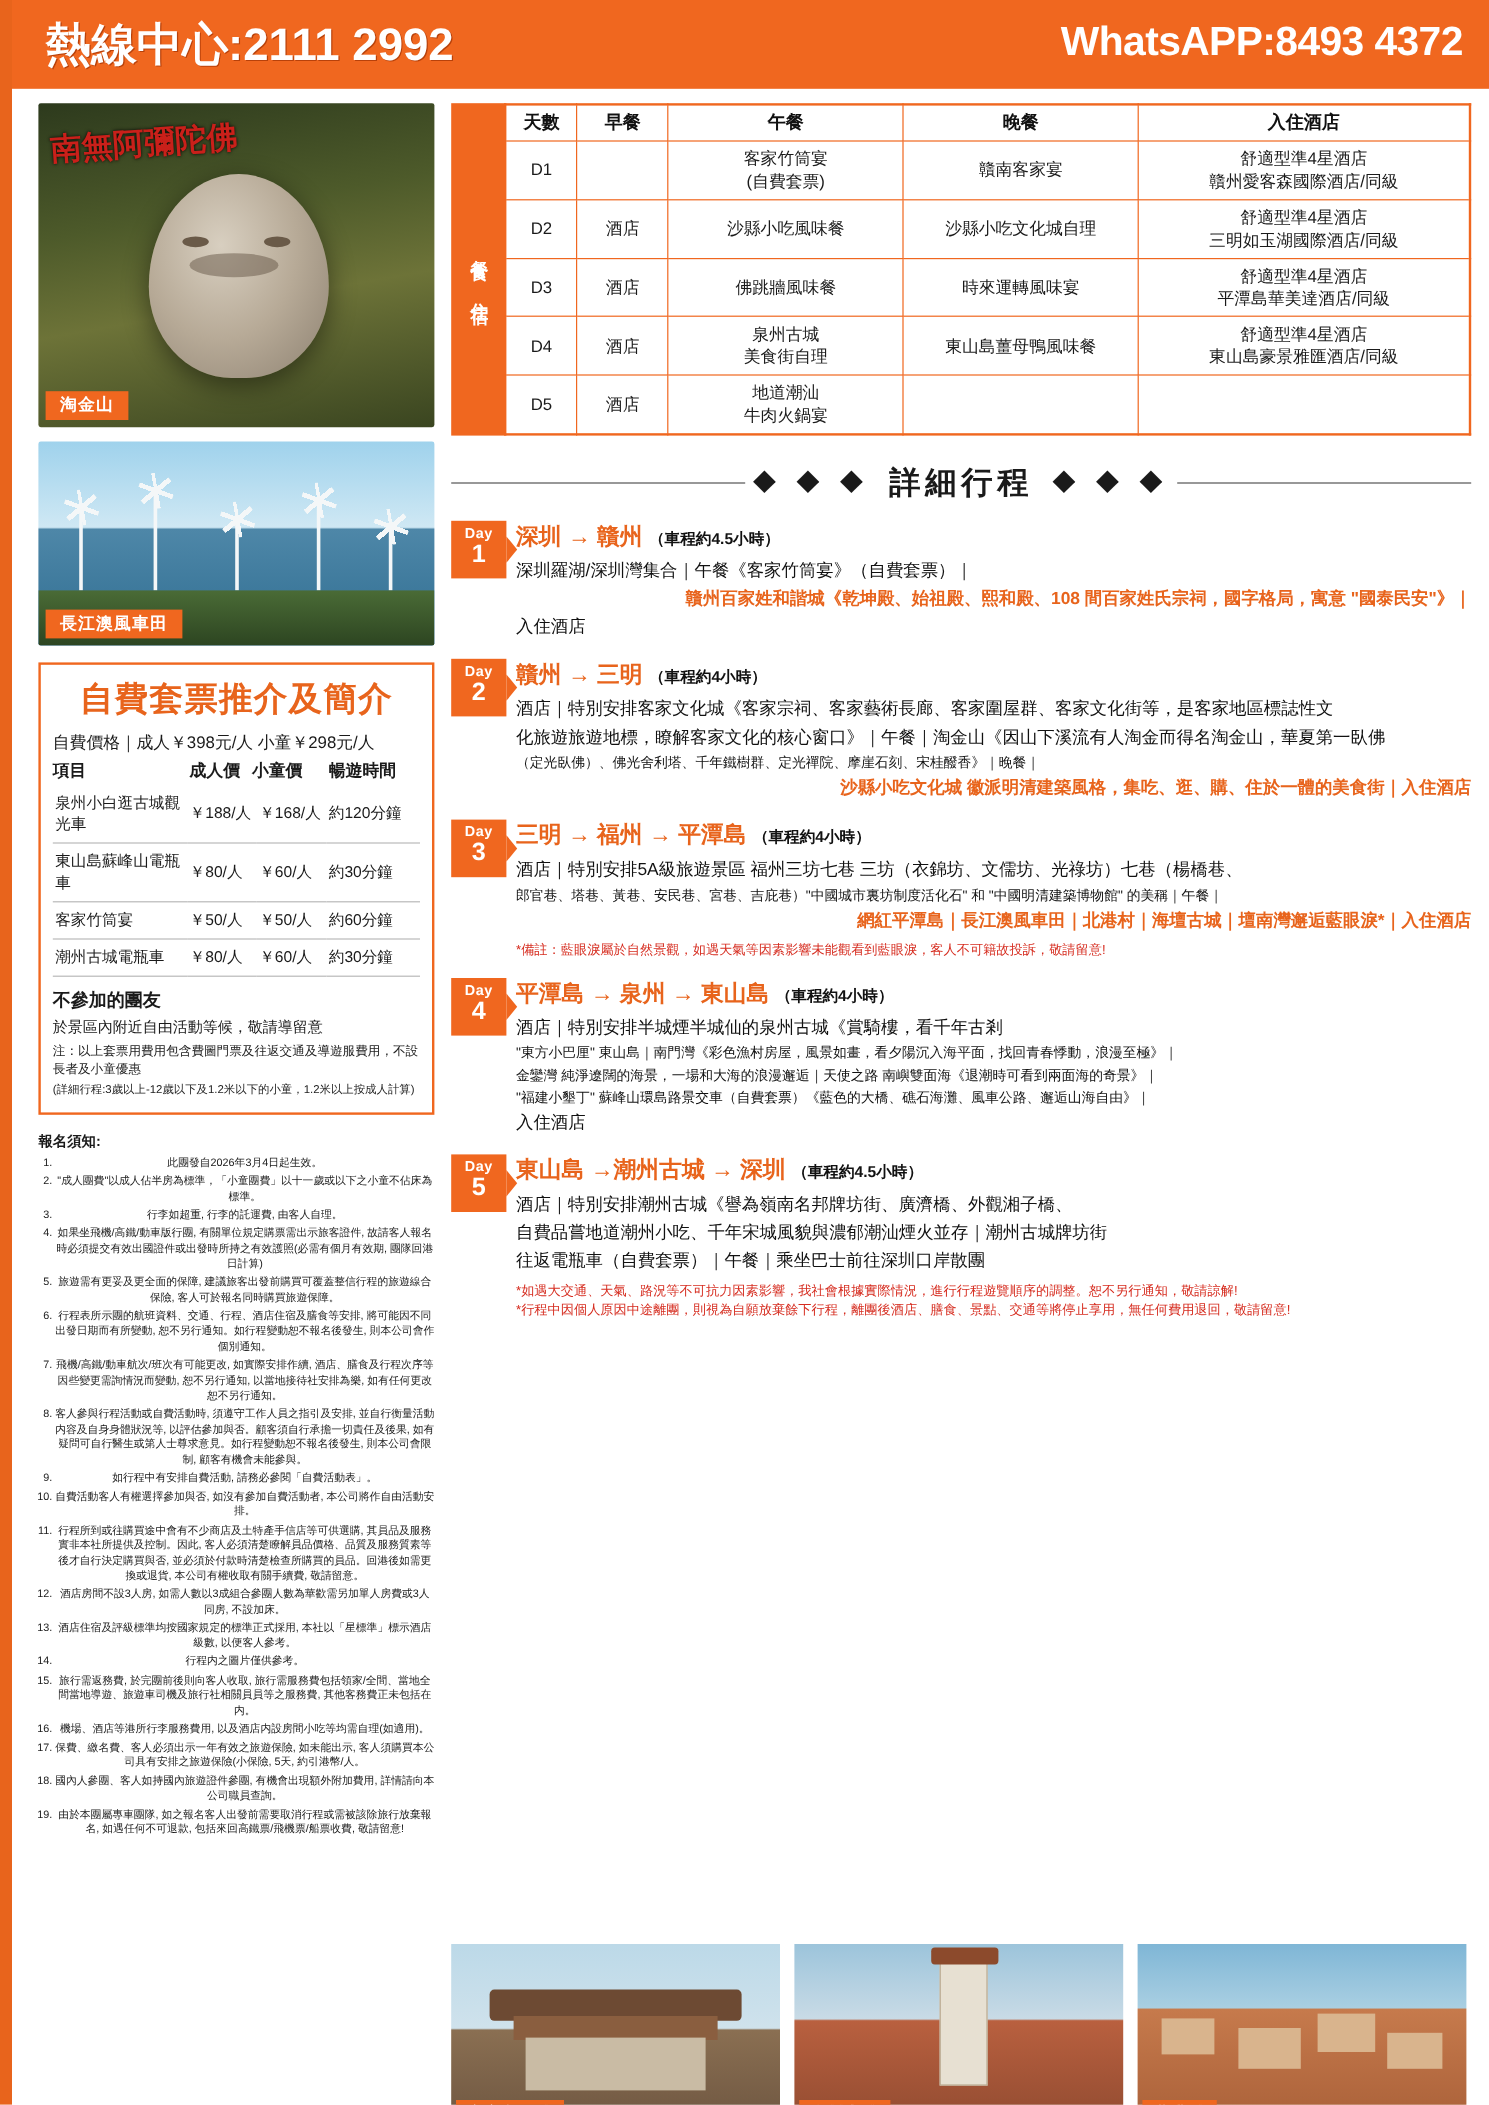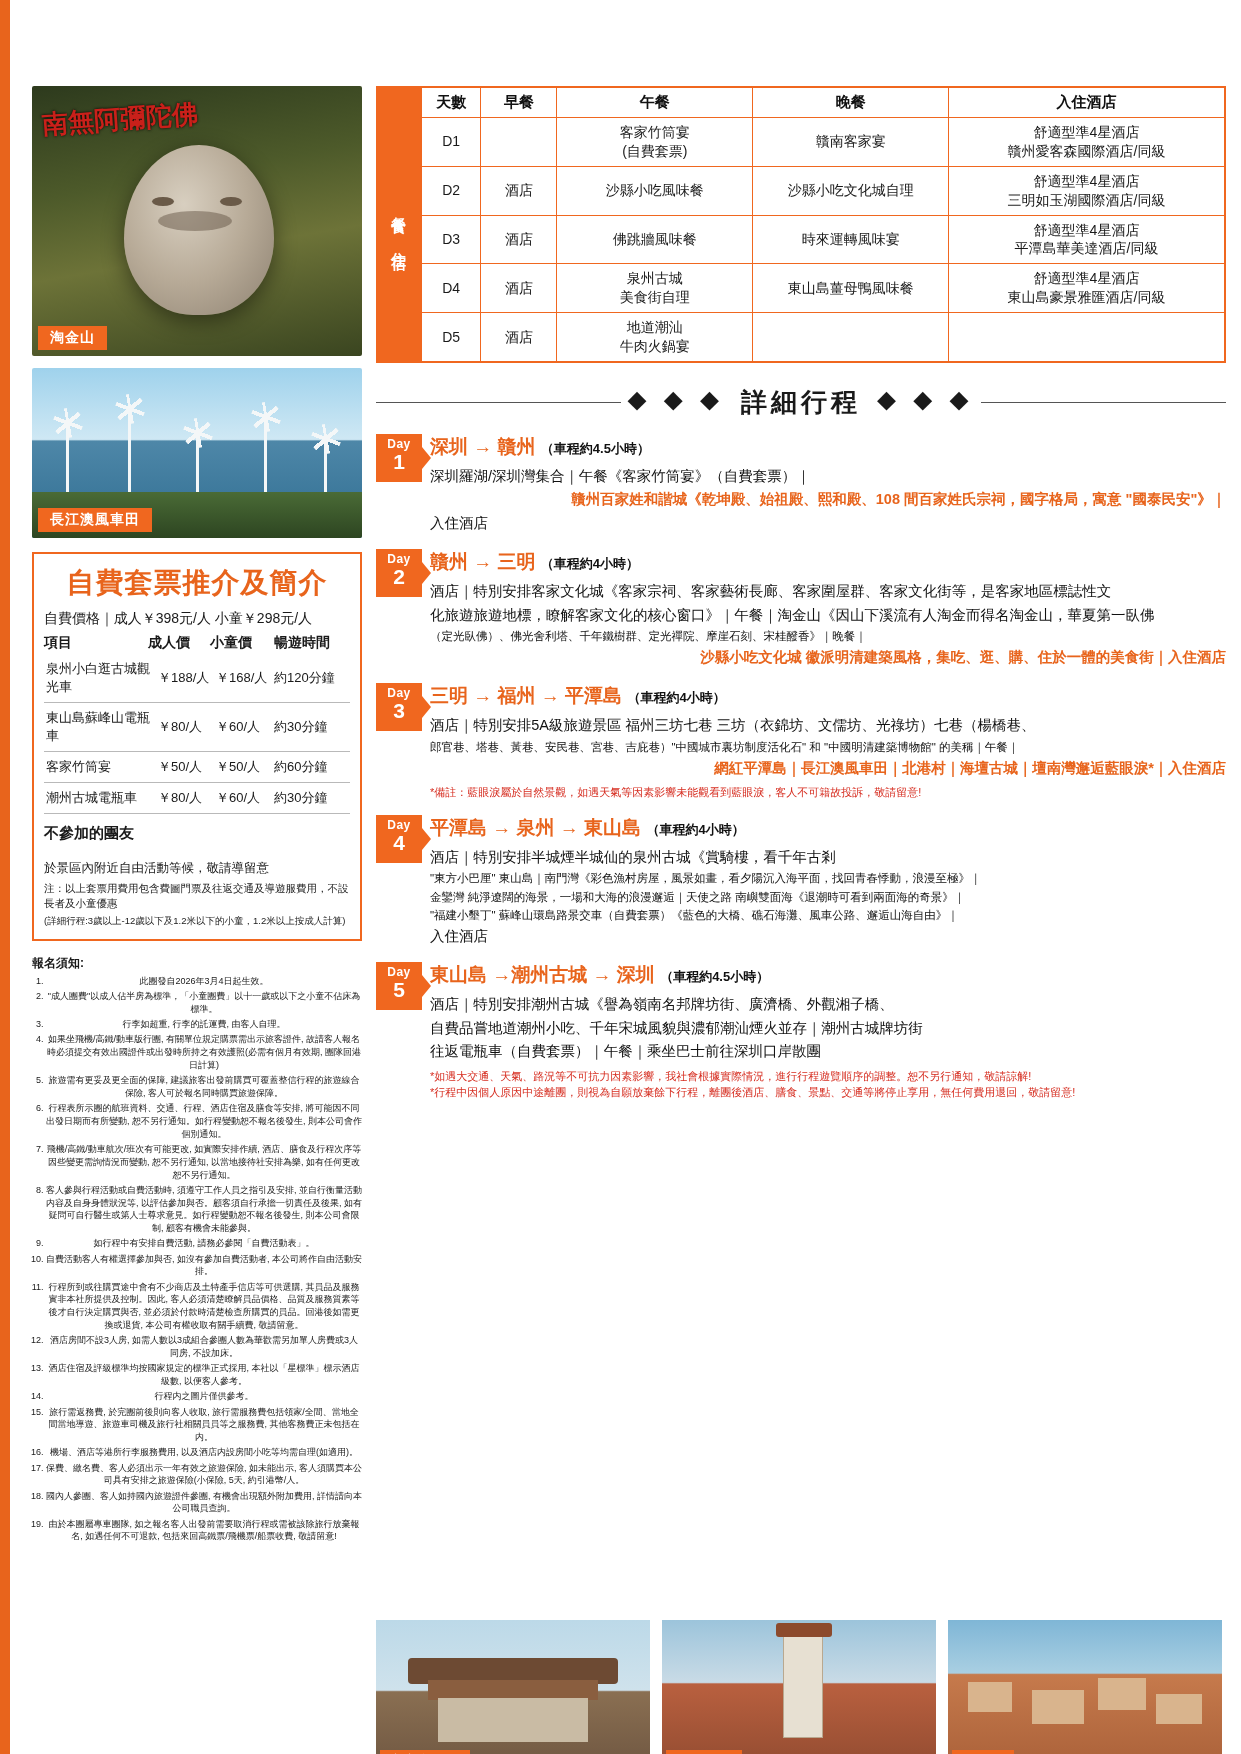--- a/index.html
+++ b/index.html
@@ -118,29 +118,29 @@
     margin: 2px 0 8px 0;
     font-size: 28px;
     color: #e8641c;
     font-weight: bold;
     text-align: center;
     letter-spacing: 1px;
   }
   .sp-line { font-size: 14px; margin: 3px 0; }
   .sp-head { display:flex; font-size: 14px; font-weight:bold; margin: 6px 0 2px 0; }
   .sp-head span:nth-child(1){ width:104px; }
-  .sp-head span:nth-child(2){ width:62px; }
+  .sp-head span:nth-child(2){ width:62px;text-align:center; }
   .sp-head span:nth-child(3){ width:64px; }
   .sp-tbl { width:100%; border-collapse: collapse; font-size: 13px; }
   .sp-tbl td { border-bottom: 1px solid #b9b9b9; padding: 6px 2px; }
   .sp-tbl td:nth-child(1){ width:112px; }
   .sp-tbl td:nth-child(2){ width:58px; }
   .sp-tbl td:nth-child(3){ width:58px; }
   .sp-sub { font-weight:bold; font-size:15px; margin-top:10px; }
-  .sp-note { font-size:12.5px; margin-top:16px; line-height:1.45; }
+  .sp-note { font-size:12.5px; margin-top:4px; line-height:1.45; }
   .sp-note2 { font-size:10.5px; margin-top:4px; line-height:1.4; color:#222; }
   .sp-note3 { font-size:9.5px; margin-top:3px; line-height:1.4; color:#222; }
   
   .terms { margin-top: 14px; font-size: 9px; line-height: 1.42; }
   .terms-title { font-size: 12px; font-weight: bold; margin-bottom: 3px; }
   .terms ol { margin: 0; padding-left: 14px; }
   .terms li { margin-bottom: 2.5px; text-align: center; }
   
   .right-col {
     position: absolute;
@@ -239,20 +239,24 @@
   .bp2 .tower { position:absolute; left:44%; top:14px; width:40px; height:104px; background:#e7e0d2; border:1px solid #b9a88f;}
   .bp2 .tower:after{content:"";position:absolute;left:-8px;top:-12px;width:56px;height:14px;background:#8c4a2c;border-radius:3px;}
   .bp3 { background: linear-gradient(180deg,#7fb6d6 0%,#a9cfe2 34%,#c67a4c 35%,#a85f38 100%); }
   .bp3 .blk { position:absolute; background:#d9b48d; }
 </style>
 </head>
 <body>
 
 <div class="page">
 
+  <div class="hdr">
+    <div class="hdr-hot">熱線中心:2111 2992</div>
+    <div class="hdr-wa">WhatsAPP:8493 4372</div>
+  </div>
 
   <div class="left-col">
 
     <div class="photo ph1">
       <div class="red">南無阿彌陀佛</div>
       <div class="rock">
         <div class="eye1"></div>
         <div class="eye2"></div>
       </div>
       <div class="caption">淘金山</div>

